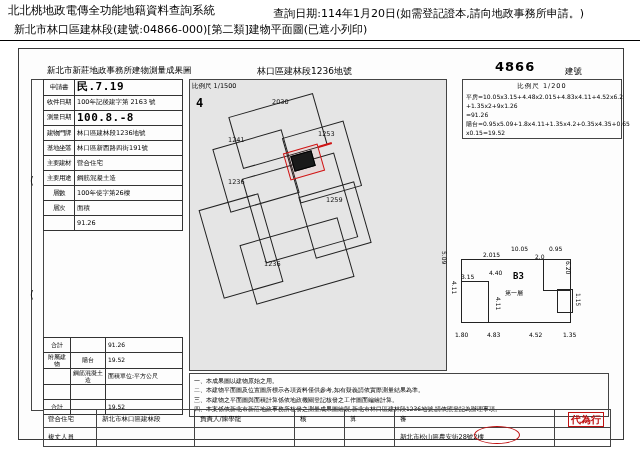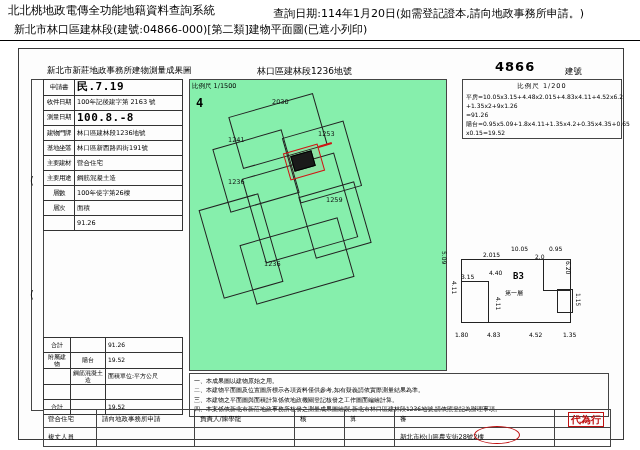--- a/index.html
+++ b/index.html
@@ -165,21 +165,21 @@
     color: #111;
   }
 
   
   .map {
     position: absolute;
     left: 160px; top: 22px;
     width: 256px;
     height: 290px;
     border: 1px solid #444;
-    background: #86efac;
+    background: #e5e5e5;
     overflow: hidden;
   }
   .map-scalebar {
     position: absolute;
     left: 2px; top: 2px;
     font-size: 6.5px;
     white-space: nowrap;
   }
   .map-hand4 {
     position: absolute;
@@ -494,21 +494,21 @@
       <div class="foot">
         <div class="foot-line" style="left:0; top:17px; width:566px; height:1px;"></div>
         <div class="foot-line" style="left:52px; top:0; width:1px; height:36px;"></div>
         <div class="foot-line" style="left:150px; top:0; width:1px; height:36px;"></div>
         <div class="foot-line" style="left:250px; top:0; width:1px; height:36px;"></div>
         <div class="foot-line" style="left:300px; top:0; width:1px; height:36px;"></div>
         <div class="foot-line" style="left:350px; top:0; width:1px; height:36px;"></div>
         <div class="foot-line" style="left:510px; top:0; width:1px; height:36px;"></div>
 
         <div class="foot-cell" style="left:4px; top:5px;">營合住宅</div>
-        <div class="foot-cell" style="left:58px; top:5px;">請向地政事務所申請</div>
+        <div class="foot-cell" style="left:58px; top:5px;">新北市林口區建林段</div>
         <div class="foot-cell" style="left:156px; top:5px;">負責人/陳學龍</div>
         <div class="foot-cell" style="left:256px; top:5px;">核</div>
         <div class="foot-cell" style="left:306px; top:5px;">算</div>
         <div class="foot-cell" style="left:356px; top:5px;">審</div>
         <div class="foot-cell" style="left:4px; top:23px;">複丈人員</div>
         <div class="foot-cell" style="left:356px; top:23px;">新北市松山區農安街28號2樓</div>
 
         <div class="redstamp-oval" style="left:430px; top:16px; width:44px; height:16px; line-height:16px;"></div>
         <div class="stamp">代為行</div>
       </div>

